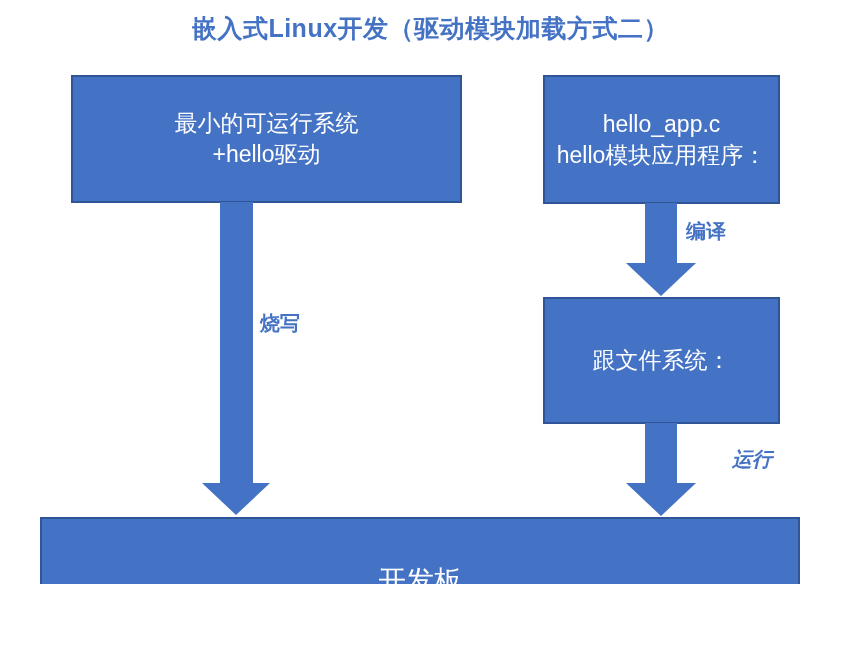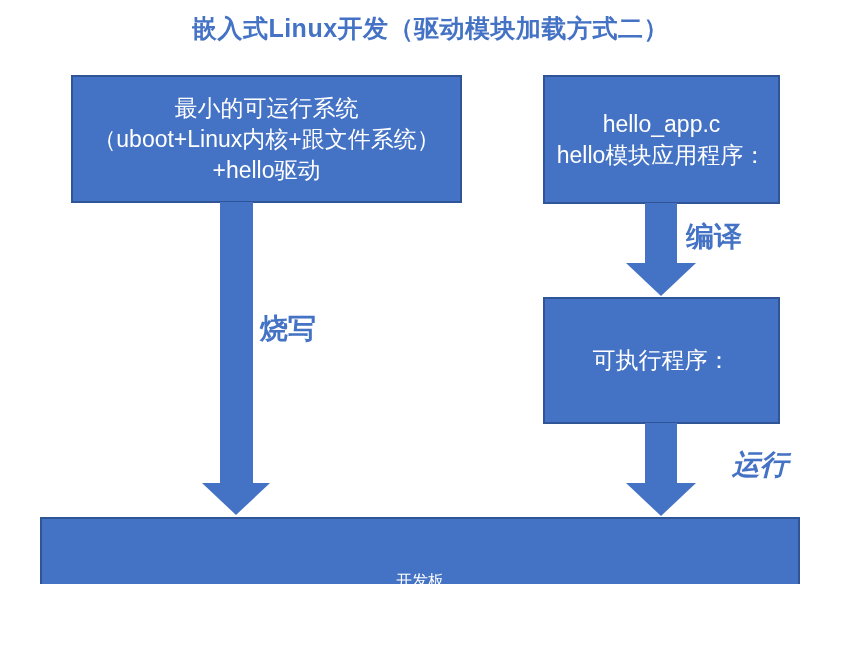--- a/index.html
+++ b/index.html
@@ -37,21 +37,21 @@
     flex-direction: column;
     align-items: center;
     justify-content: center;
     text-align: center;
     font-size: 23px;
     line-height: 31px;
   }
   #box-minimal-system   { left: 41px;  top: 75px;  width: 391px; height: 128px; margin-left: 30px; }
   #box-hello-app-source { left: 543px; top: 75px;  width: 237px; height: 129px; }
   #box-executable       { left: 543px; top: 297px; width: 237px; height: 127px; }
-  #box-dev-board        { left: 40px;  top: 517px; width: 760px; height: 126px; font-size: 16px; }
+  #box-dev-board        { left: 40px;  top: 517px; width: 760px; height: 126px; font-size: 28px; }
 
   .arrow-shaft {
     position: absolute;
     background: #4472C4;
   }
   .arrow-head {
     position: absolute;
     width: 0;
     height: 0;
   }
@@ -68,49 +68,48 @@
                          border-top: 33px solid #4472C4; }
 
   #run-arrow-shaft     { left: 645px; top: 423px; width: 32px; height: 60px; }
   #run-arrow-head      { left: 626px; top: 483px;
                          border-left: 35px solid transparent;
                          border-right: 35px solid transparent;
                          border-top: 33px solid #4472C4; }
 
   .arrow-label {
     position: absolute;
-    font-size: 28px;
+    font-size: 20px;
     font-weight: bold;
     color: #4472C4;
     white-space: nowrap;
   }
   #burn-label    { left: 260px; top: 310px; text-align: center; }
   #compile-label { left: 686px; top: 218px; }
   #run-label     { left: 732px; top: 446px; font-style: italic; }
 </style>
 </head>
 <body>
 
 <div class="canvas">
 
   <div class="diagram-title">嵌入式Linux开发（驱动模块加载方式二）</div>
 
   <div class="box" id="box-minimal-system">
     <div>最小的可运行系统</div>
-    <div>（uboot+Linux内核+跟文件系统）</div>
     <div>+hello驱动</div>
   </div>
 
   <div class="box" id="box-hello-app-source">
     <div>hello_app.c</div>
     <div>hello模块应用程序：</div>
   </div>
 
   <div class="box" id="box-executable">
-    <div>可执行程序：</div>
+    <div>跟文件系统：</div>
   </div>
 
   <div class="box" id="box-dev-board">
     <div>开发板</div>
   </div>
 
   <div class="arrow-shaft" id="burn-arrow-shaft"></div>
   <div class="arrow-head" id="burn-arrow-head"></div>
   <div class="arrow-label" id="burn-label">烧写</div>
 

